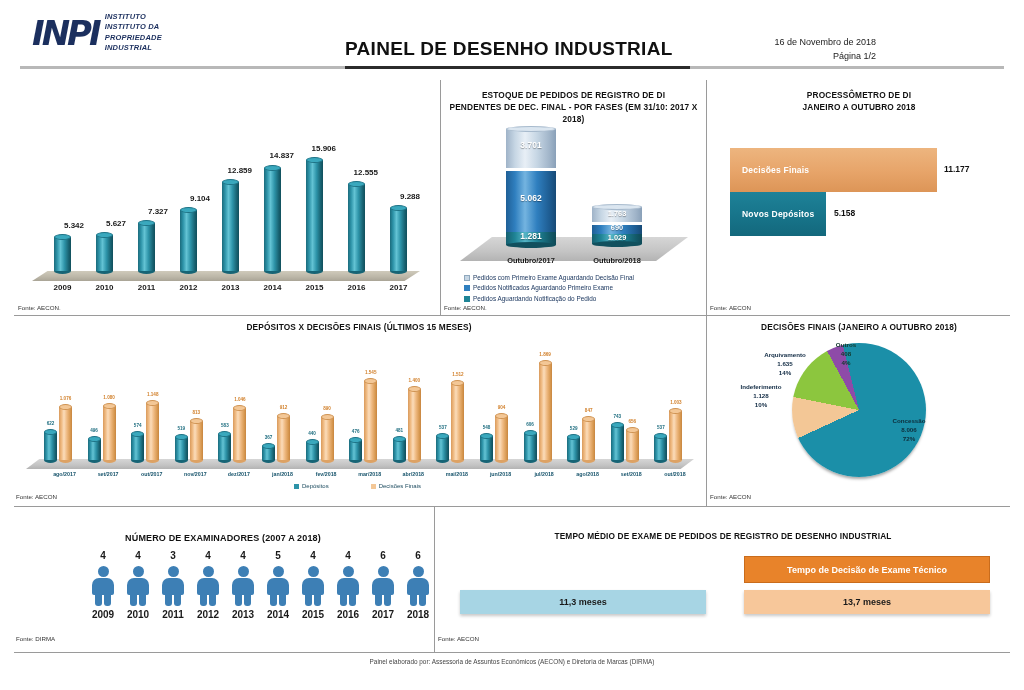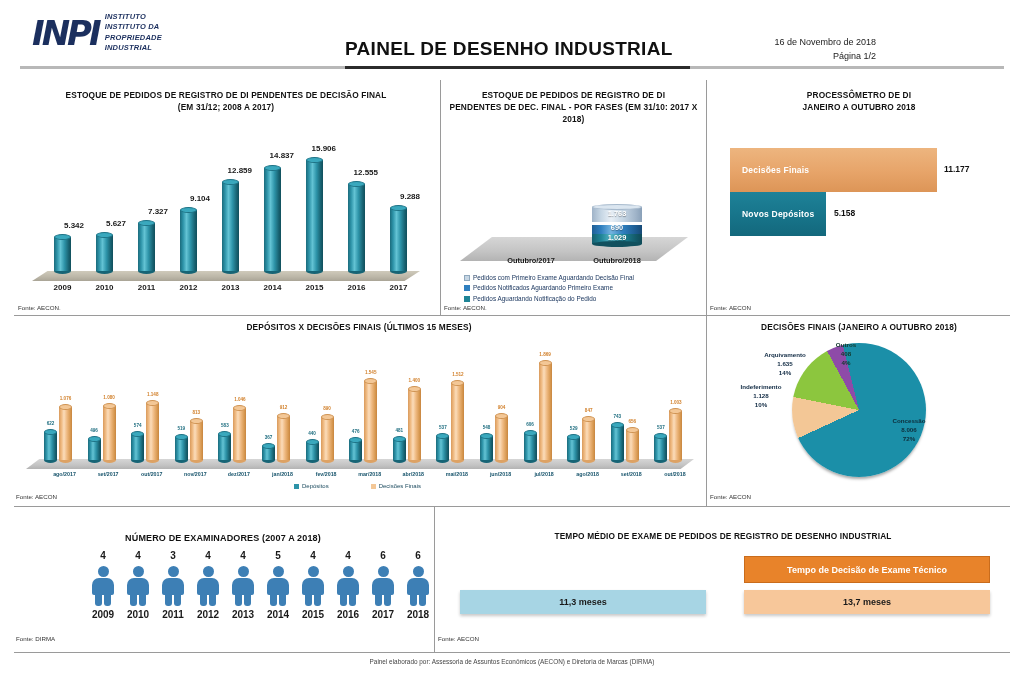--- a/index.html
+++ b/index.html
@@ -136,24 +136,20 @@
 
   <div class="vline" style="left:440px; top:80px; height:235px;"></div>
   <div class="vline" style="left:706px; top:80px; height:235px;"></div>
   <div class="hline" style="left:14px; top:315px; width:996px;"></div>
   <div class="vline" style="left:706px; top:316px; height:190px;"></div>
   <div class="hline" style="left:14px; top:506px; width:996px;"></div>
   <div class="vline" style="left:434px; top:507px; height:145px;"></div>
   <div class="hline" style="left:14px; top:652px; width:996px;"></div>
 
   <div class="panel" style="left:14px; top:82px; width:424px; height:232px;">
-    <div class="ctitle" style="position:absolute; left:10px; top:7px; width:404px;">
-      <div>ESTOQUE DE PEDIDOS DE REGISTRO DE DI PENDENTES DE DECISÃO FINAL</div>
-      <div>(EM 31/12; 2008 A 2017)</div>
-    </div>
 
     <div class="floor" style="left:18px; top:189px; width:388px; height:10px; clip-path: polygon(4% 0, 100% 0, 96% 100%, 0% 100%);"></div>
 
     <div class="cyl teal" style="position:absolute; left:40px; top:152px; width:17px; height:40px;">
         <div class="cap bot"></div>
         <div class="body"></div>
         <div class="cap top"></div>
       </div>
     <div class="vlabel" style="left:27px; top:139px; width:43px;">5.342</div>
     <div class="xlabel" style="left:27px; top:201px; width:43px;">2009</div>
@@ -226,20 +222,36 @@
   </div>
 
   <div class="panel" style="left:442px; top:82px; width:263px; height:232px;">
     <div class="ctitle" style="position:absolute; left:0px; top:7px; width:263px;">
       <div>ESTOQUE DE PEDIDOS DE REGISTRO DE DI</div>
       <div>PENDENTES DE DEC. FINAL - POR FASES (EM 31/10: 2017 X 2018)</div>
     </div>
 
     <div class="floor-grey" style="left:18px; top:155px; width:228px; height:24px; clip-path: polygon(14% 0, 100% 0, 86% 100%, 0% 100%);"></div>
 
+    <div style="position:absolute; left:64px; top:44px; width:50px; height:122px;">
+      <div class="cyl lgry" style="position:absolute; left:0; top:0; width:50px; height:45px;">
+          <div class="body"></div>
+          <div class="cap top"></div>
+        </div>
+      <div class="cyl mblu" style="position:absolute; left:0; top:45px; width:50px; height:61px;">
+          <div class="body" style="top:0;bottom:0;"></div>
+        </div>
+      <div class="cyl dtel" style="position:absolute; left:0; top:106px; width:50px; height:16px;">
+          <div class="body" style="top:0;bottom:3px;"></div>
+          <div class="cap bot"></div>
+        </div>
+      <div class="seglabel" style="left:0; top:14px; width:50px;">3.701</div>
+      <div class="seglabel" style="left:0; top:67px; width:50px;">5.062</div>
+      <div class="seglabel" style="left:0; top:105px; width:50px;">1.281</div>
+    </div>
     <div class="xlabel" style="left:52px; top:174px; width:74px; font-size:7.4px;">Outubro/2017</div>
 
     <div style="position:absolute; left:150px; top:122px; width:50px; height:43px;">
       <div class="cyl lgry" style="position:absolute; left:0; top:0; width:50px; height:21px;">
           <div class="body"></div>
           <div class="cap top"></div>
         </div>
       <div class="cyl mblu" style="position:absolute; left:0; top:21px; width:50px; height:9px;">
           <div class="body" style="top:0;bottom:0;"></div>
         </div>

